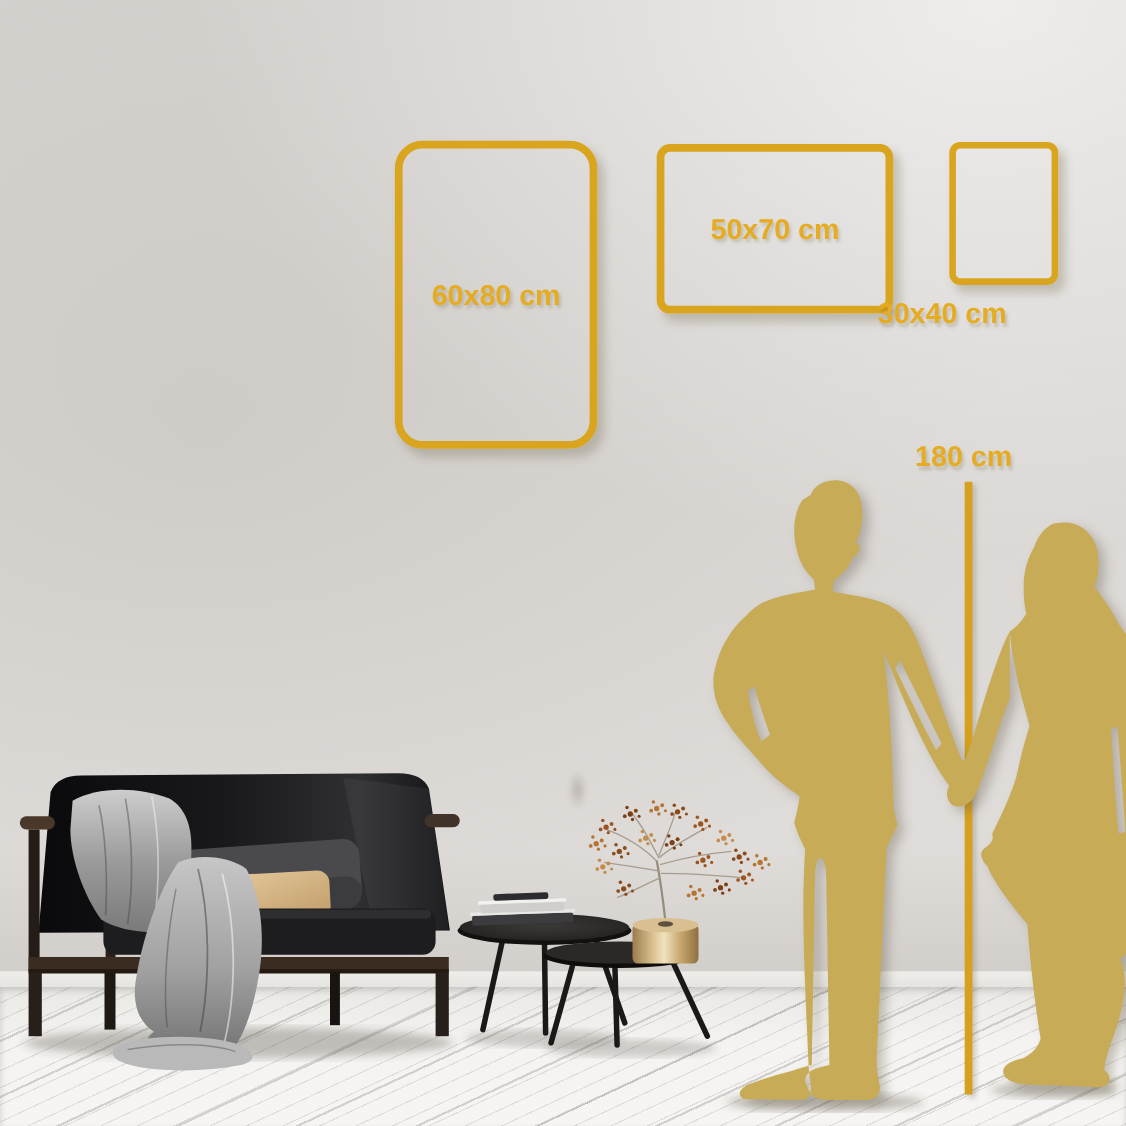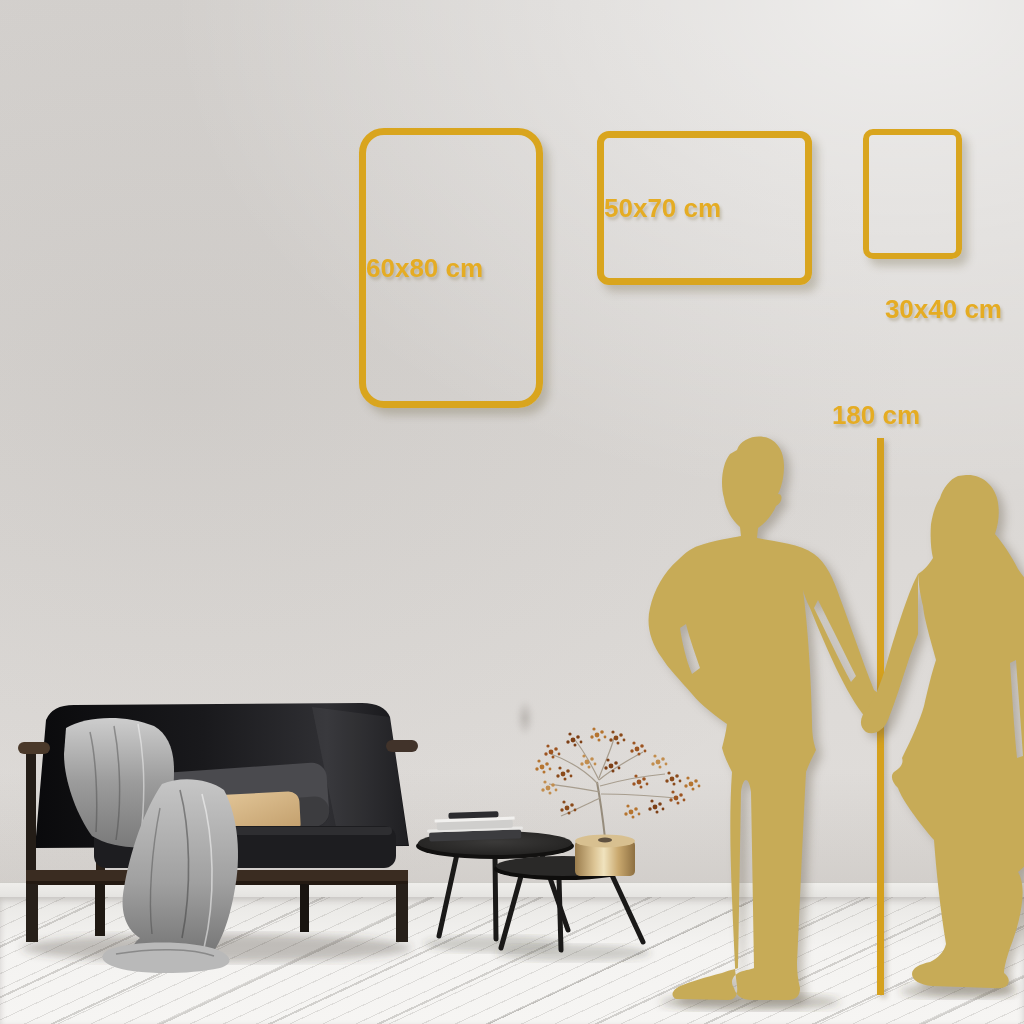--- a/index.html
+++ b/index.html
@@ -18,29 +18,29 @@
   .floor{position:absolute;left:0;top:897px;width:1024px;height:127px;
          background:
            repeating-linear-gradient(155deg, rgba(128,125,120,0) 0 13px, rgba(128,125,120,.20) 13px 14px),
            repeating-linear-gradient(155deg, rgba(128,125,120,0) 0 44px, rgba(128,125,120,.30) 44px 46px),
            linear-gradient(180deg,#E9E8E5 0%,#F4F3F1 40%,#F6F5F3 100%);
          box-shadow:inset 0 3px 6px rgba(90,85,78,.25);}
   .smudge{position:absolute;left:516px;top:700px;width:18px;height:36px;border-radius:50%;
          background:radial-gradient(ellipse,rgba(100,92,85,.28),rgba(100,92,85,0) 70%);filter:blur(2px);}
 
   .frame{position:absolute;box-sizing:border-box;border:7px solid #D9A51E;border-radius:12px;
-         display:flex;align-items:center;justify-content:flex-start;z-index:2;
+         display:flex;align-items:center;justify-content:center;z-index:2;
          box-shadow:6px 7px 9px rgba(105,92,58,.28);}
   .frame-label{font-weight:700;font-size:26px;line-height:1;color:#E5AC23;letter-spacing:0;
          text-shadow:2px 3px 3px rgba(120,100,50,.28);white-space:nowrap;}
   #frame-90x120{left:61px;top:130px;width:283px;height:368px;}
   #frame-60x80{left:359px;top:128px;width:184px;height:280px;border-radius:25px;}
   #frame-50x70{left:597px;top:131px;width:215px;height:154px;}
   #frame-30x40{left:863px;top:129px;width:99px;height:130px;border-width:6px;border-radius:10px;}
-  #label-30x40{position:absolute;left:822px;top:272px;width:180px;text-align:right;z-index:2;margin-top:24px;}
+  #label-30x40{position:absolute;left:798px;top:272px;width:180px;text-align:left;z-index:2;}
 
   #height-label{position:absolute;left:806px;top:402px;width:140px;text-align:center;z-index:4;}
   #height-line{position:absolute;left:877px;top:438px;width:7px;height:557px;background:#D5A11E;
          box-shadow:3px 3px 5px rgba(110,95,60,.28);z-index:4;}
 
   .furn{position:absolute;z-index:3;}
   #sofa-svg{left:12px;top:698px;}
   #tables-svg{left:415px;top:722px;}
   #people-svg{position:absolute;left:640px;top:428px;z-index:5;}
   .sil{fill:#C7AB57;}

